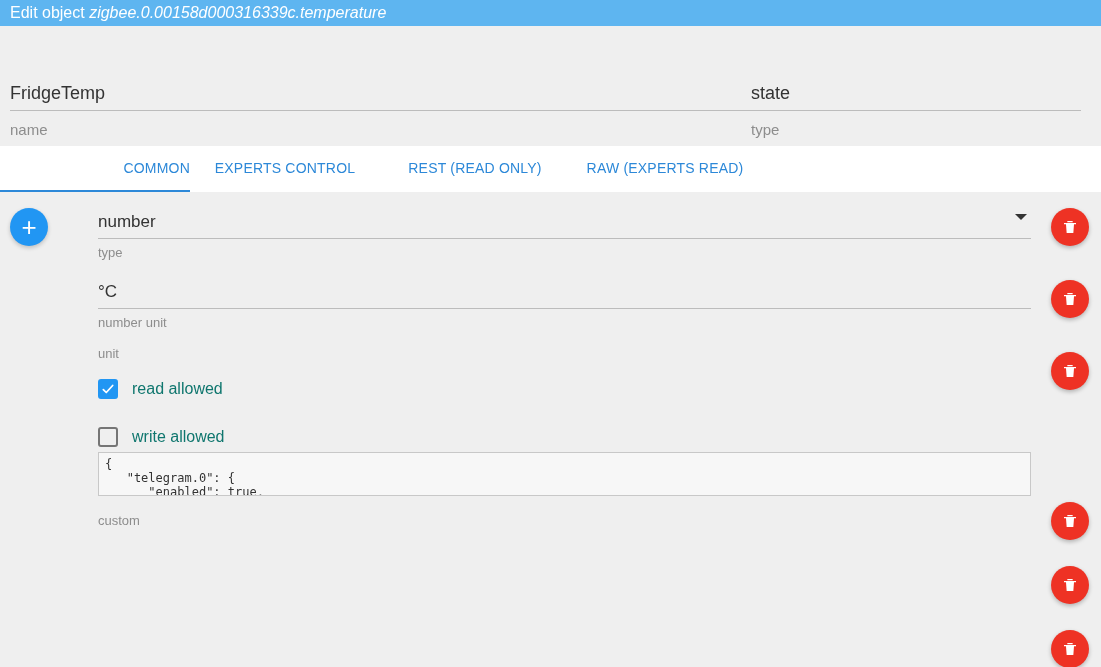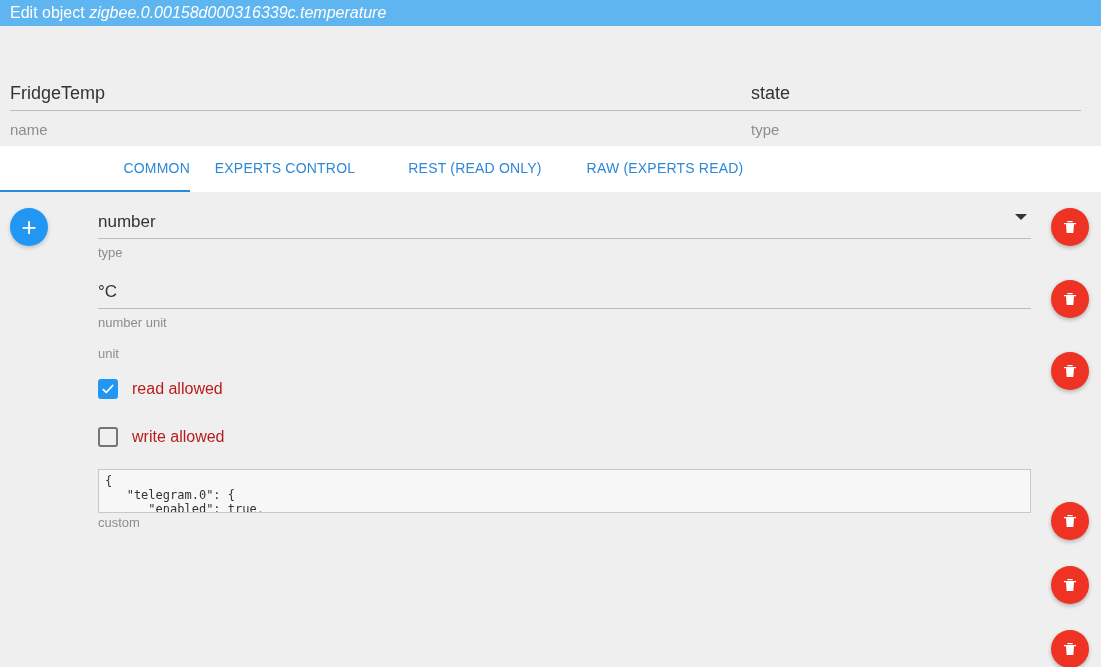--- a/index.html
+++ b/index.html
@@ -102,21 +102,21 @@
     border: 2px solid #757575;
     border-radius: 3px;
     margin-right: 14px;
     display: inline-flex; align-items: center; justify-content: center;
   }
   .checkbox.checked {
     background: #2196f3;
     border-color: #2196f3;
   }
   .checkbox.checked svg { stroke: #fff; }
-  .checkbox-label { font-size: 16px; color: #b91c1c; }
+  .checkbox-label { font-size: 16px; color: #0f766e; }
   .custom-box {
     width: 100%;
     border: 1px solid #c8c8c8;
     background: #f7f7f7;
     font-family: Consolas, monospace;
     font-size: 12px;
     padding: 4px 6px;
     height: 44px;
     overflow-y: scroll;
     white-space: pre;
@@ -190,29 +190,29 @@
 
     <div class="checkbox-row">
       <span class="checkbox checked">
         <svg width="14" height="14" viewBox="0 0 24 24" fill="none" stroke-width="3" stroke-linecap="round" stroke-linejoin="round">
             <polyline points="4 13 9 18 20 6"></polyline>
           </svg>
       </span>
       <span class="checkbox-label">read allowed</span>
     </div>
 
-    <div class="checkbox-row" style="margin-bottom:22px">
+    <div class="checkbox-row" style="margin-bottom:5px">
       <span class="checkbox"></span>
       <span class="checkbox-label">write allowed</span>
     </div>
 
     <div class="custom-box">{
    "telegram.0": {
       "enabled": true,</div>
-    <div class="sub-label" style="margin-top:2px">custom</div>
+    <div class="sub-label" style="margin-top:17px">custom</div>
 
   </div>
 
   <div class="delete-col">
     <div class="del-btn">
       <svg width="16" height="16" viewBox="0 0 24 24">
           <path d="M3 6h18v2H3zM8 3h8v2H8zM6 8h12l-1 13H7z"></path>
         </svg>
     </div>
     <div class="del-btn">

